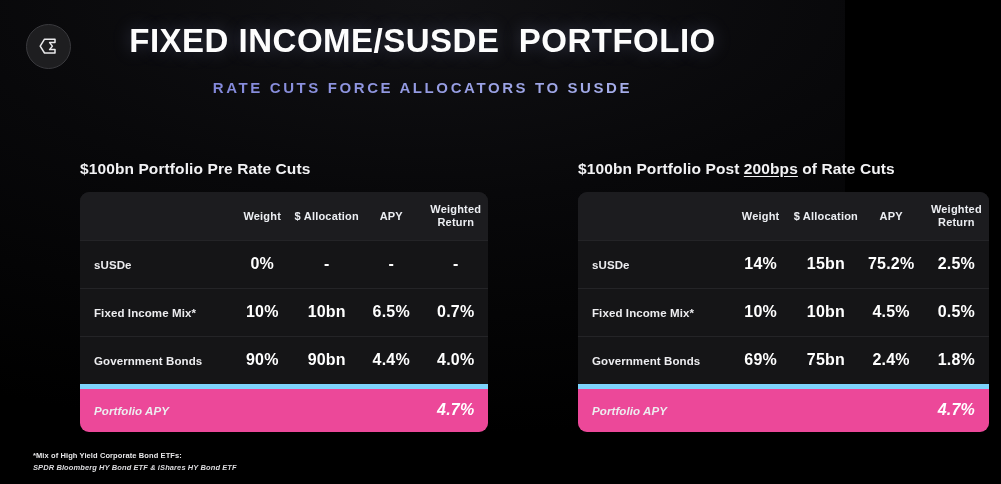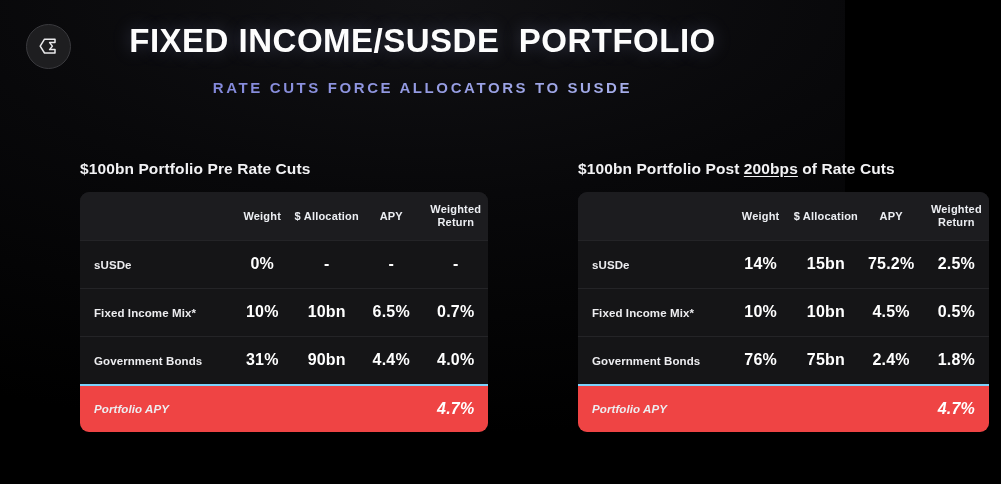--- a/index.html
+++ b/index.html
@@ -60,21 +60,21 @@
     border-radius:9px;
     overflow:hidden;
   }
   .row { display:flex; align-items:center; height:48px; }
   .row.head {
     height:48px;
     background:#1c1c1f;
     align-items:center;
   }
   .row.body { border-top:1px solid #242427; }
-  .row.foot { border-top:2px solid #7dd3fc; background:#ef4444;justify-content:space-between; }
+  .row.foot { border-top:5px solid #7dd3fc; background:#ec4899;justify-content:space-between; }
 
   .c-label {
     flex:0 0 150px;
     padding-left:14px;
     font-size:11.5px; font-weight:700; color:#ededf0;
     letter-spacing:.1px;
   }
   .c-label.ital { font-style:italic; }
   .c {
     flex:1 1 0;
@@ -142,21 +142,21 @@
       <div class="row body">
         <div class="c-label">Fixed Income Mix*</div>
         <div class="c">10%</div>
         <div class="c">10bn</div>
         <div class="c">6.5%</div>
         <div class="c">0.7%</div>
       </div>
 
       <div class="row body">
         <div class="c-label">Government Bonds</div>
-        <div class="c">31%</div>
+        <div class="c">90%</div>
         <div class="c">90bn</div>
         <div class="c">4.4%</div>
         <div class="c">4.0%</div>
       </div>
 
       <div class="row foot">
         <div class="c-label ital">Portfolio APY</div>
         <div class="c"></div>
         <div class="c"></div>
         <div class="c"></div>
@@ -195,31 +195,35 @@
       <div class="row body">
         <div class="c-label">Fixed Income Mix*</div>
         <div class="c">10%</div>
         <div class="c">10bn</div>
         <div class="c red">4.5%</div>
         <div class="c">0.5%</div>
       </div>
 
       <div class="row body">
         <div class="c-label">Government Bonds</div>
-        <div class="c">76%</div>
+        <div class="c">69%</div>
         <div class="c">75bn</div>
         <div class="c red">2.4%</div>
         <div class="c">1.8%</div>
       </div>
 
       <div class="row foot">
         <div class="c-label ital">Portfolio APY</div>
         <div class="c"></div>
         <div class="c"></div>
         <div class="c"></div>
         <div class="c">4.7%</div>
       </div>
 
     </div>
   </div>
 
+  <div class="footnote">
+    <div class="l1">*Mix of High Yield Corporate Bond ETFs:</div>
+    <div class="l2">SPDR Bloomberg HY Bond ETF &amp; iShares HY Bond ETF</div>
+  </div>
 
 </div>
 
 </body></html>

